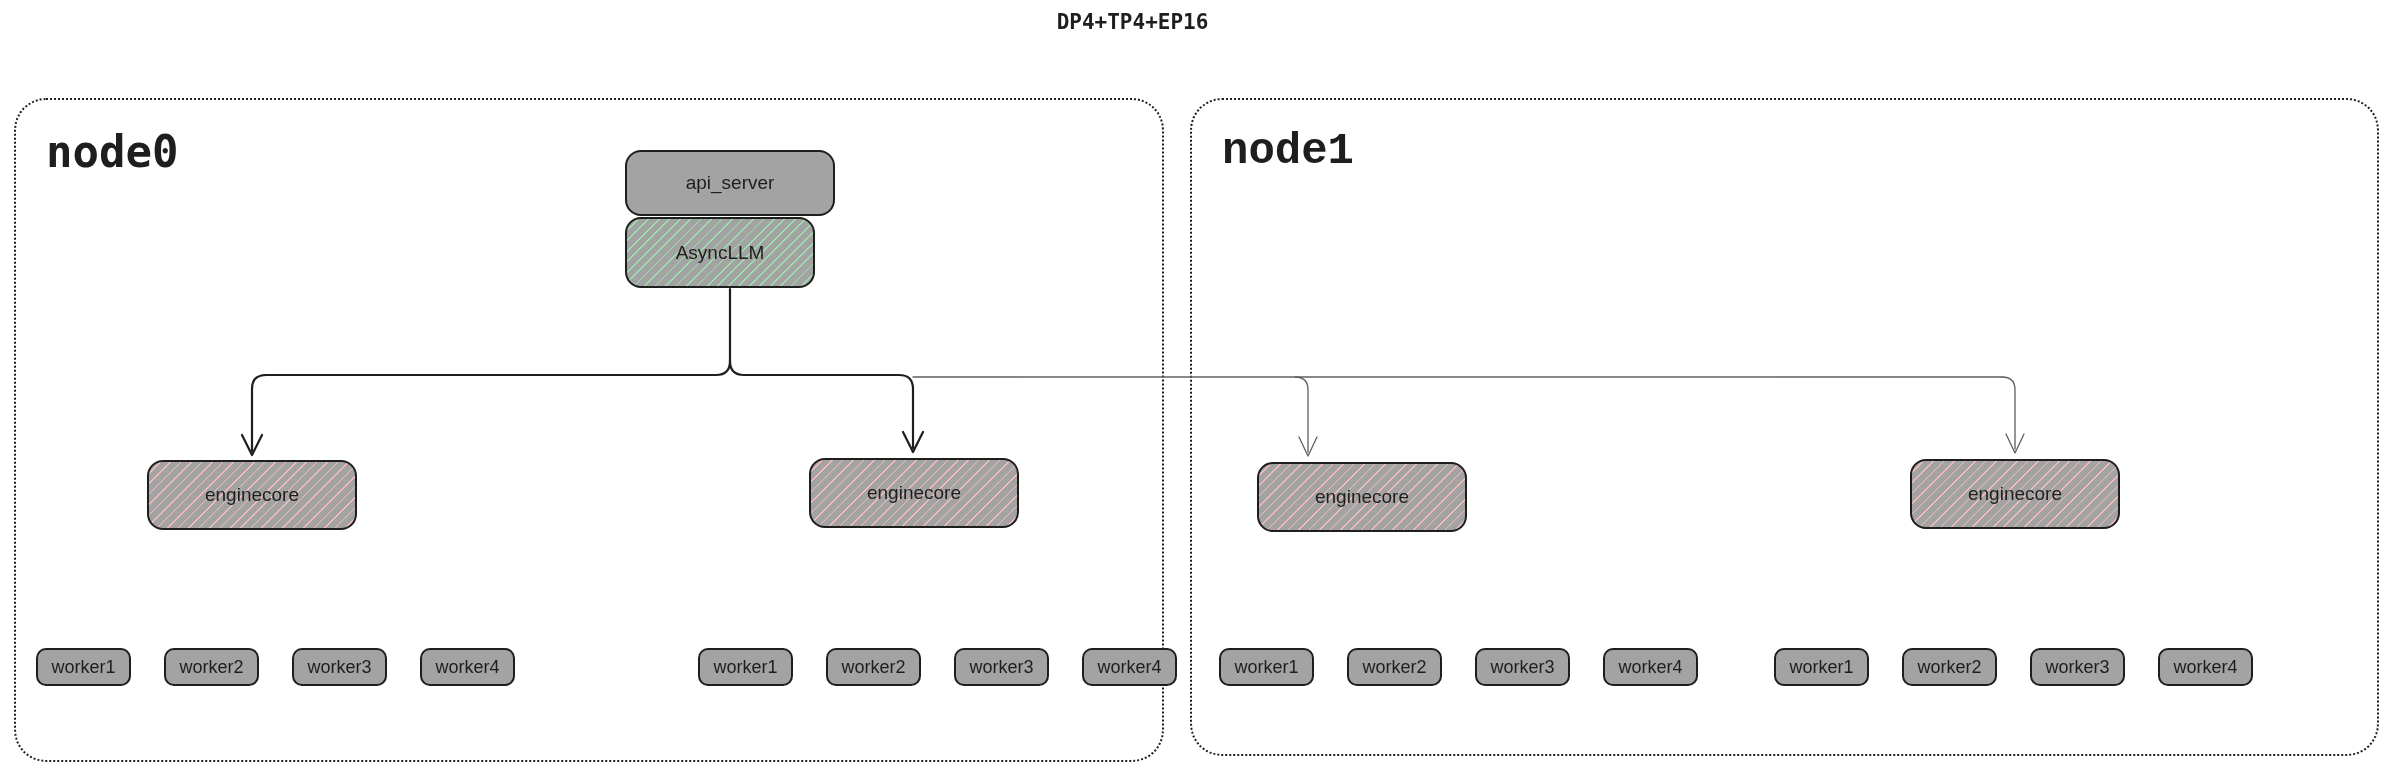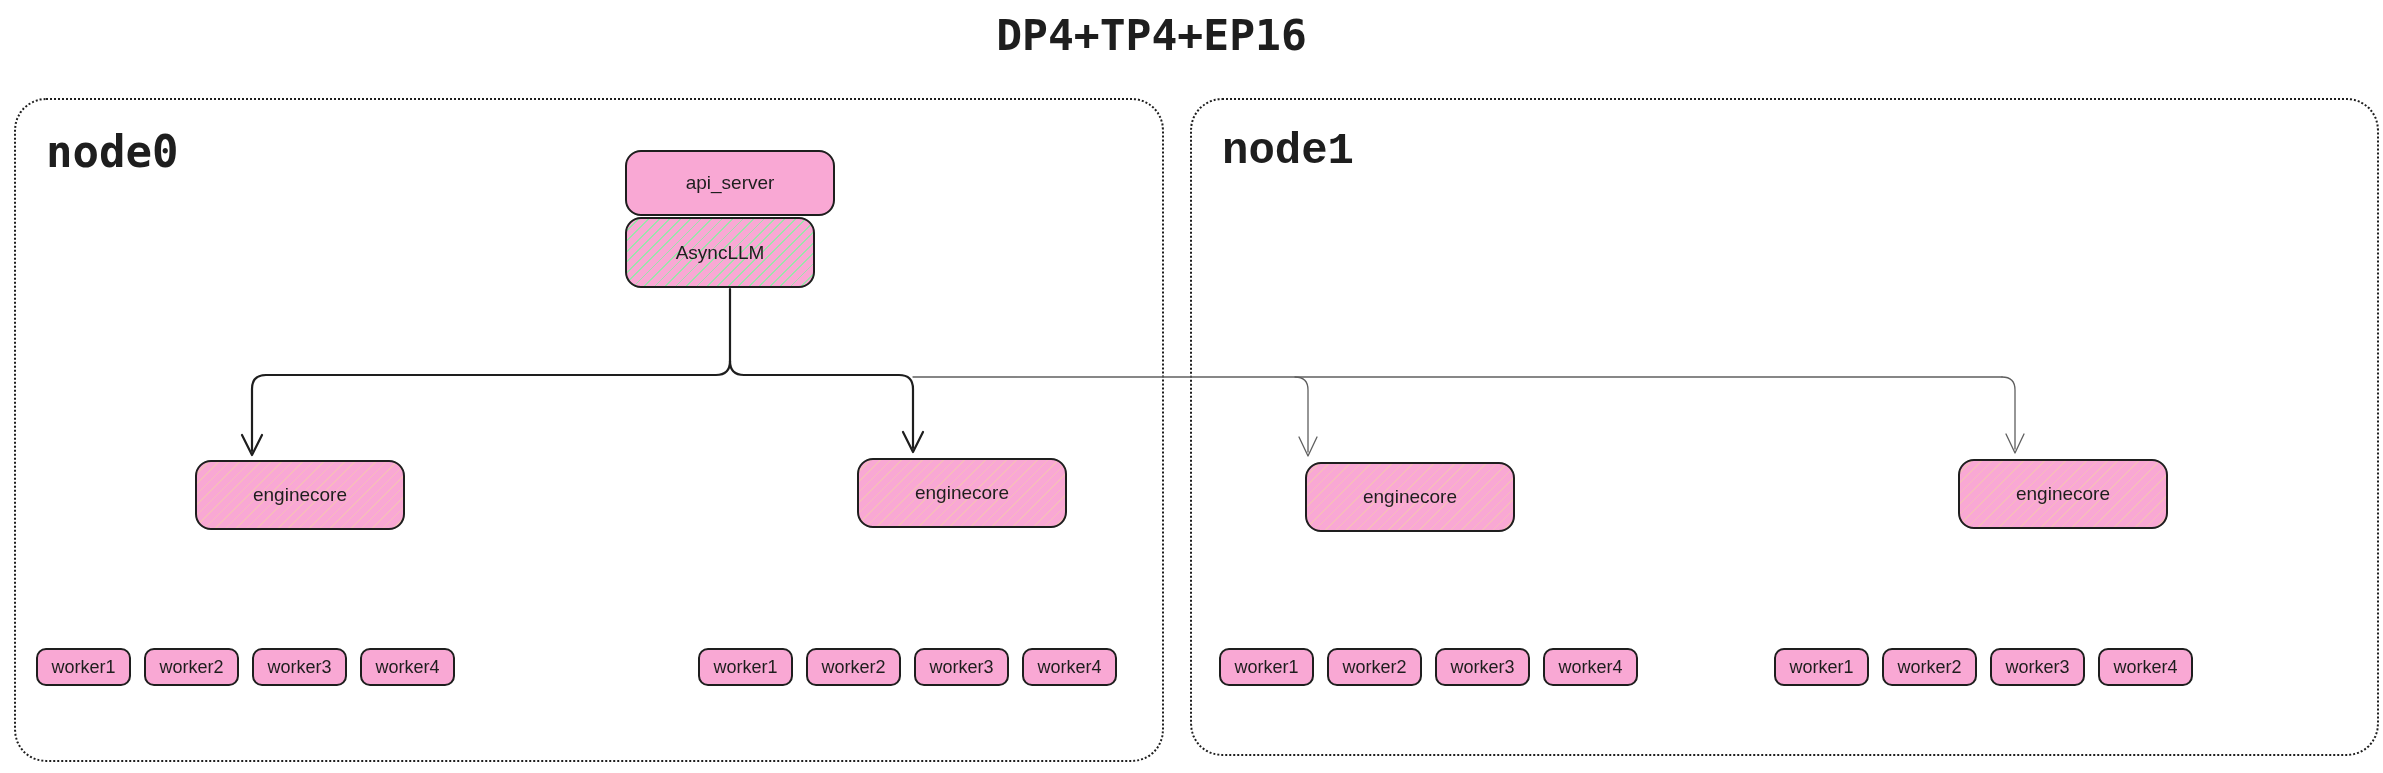--- a/index.html
+++ b/index.html
@@ -5,67 +5,65 @@
   html, body { margin: 0; padding: 0; background: #ffffff; }
   body {
     width: 2383px; height: 773px; position: relative; overflow: hidden;
     font-family: "Liberation Sans", sans-serif; color: #1e1e1e;
   }
   .abs { position: absolute; }
 
   .diagram-title {
     left: 0; top: 10; width: 2265px; text-align: center;
     font-family: "DejaVu Sans Mono", monospace;
-    font-weight: 700; font-size: 43px; color: #1e1e1e;
+    font-weight: 700; font-size: 21px; color: #1e1e1e;
     top: 10px;
-    padding-left: 19px;
   }
 
   .node {
     border: 2.5px dotted #1e1e1e;
     border-radius: 32px;
     background: transparent;
   }
   .node0 { left: 14px; top: 98px; width: 1146px; height: 660px; }
   .node1 { left: 1190px; top: 98px; width: 1185px; height: 654px; }
   .node-label {
     font-family: "DejaVu Sans Mono", monospace;
     font-weight: 700; font-size: 44px; color: #1e1e1e;
   }
   .node0-label { left: 46px; top: 126px; }
   .node1-label { left: 1222px; top: 126px; font-family: Liberation Mono, monospace; }
 
   .box {
     box-sizing: border-box;
     border: 2px solid #1e1e1e;
     border-radius: 16px;
-    background: #f9a8d4;
+    background: #a3a3a3;
     display: flex; align-items: center; justify-content: center;
     font-size: 19px; color: #1e1e1e;
   }
   .hatch-green {
     background-image: repeating-linear-gradient(135deg,
       #9be3ab 0px, #9be3ab 1.2px, transparent 1.2px, transparent 7.4px);
   }
   .hatch-red {
     background-image: repeating-linear-gradient(135deg,
       #f6bcbc 0px, #f6bcbc 1.1px, transparent 1.1px, transparent 7.4px);
-    margin-left: 48px;
   }
 
   .api-box    { left: 625px; top: 150px; width: 210px; height: 66px; }
   .llm-box    { left: 625px; top: 217px; width: 190px; height: 71px; }
 
   .ec { width: 210px; height: 70px; }
   .ec1 { left: 147px;  top: 460px; }
   .ec2 { left: 809px;  top: 458px; }
   .ec3 { left: 1257px; top: 462px; }
   .ec4 { left: 1910px; top: 459px; }
 
-  .wgroup { display: flex; gap: 13px; top: 648px; }
+  .wgroup { display: flex; gap: 33px; top: 648px; }
   .g1 { left: 36px; }
   .g2 { left: 698px; }
   .g3 { left: 1219px; }
   .g4 { left: 1774px; }
   .worker {
     width: 95px; height: 38px; border-radius: 10px;
     font-size: 18px; flex: 0 0 auto;
   }
 
   svg.wires { left: 0; top: 0; pointer-events: none; }

